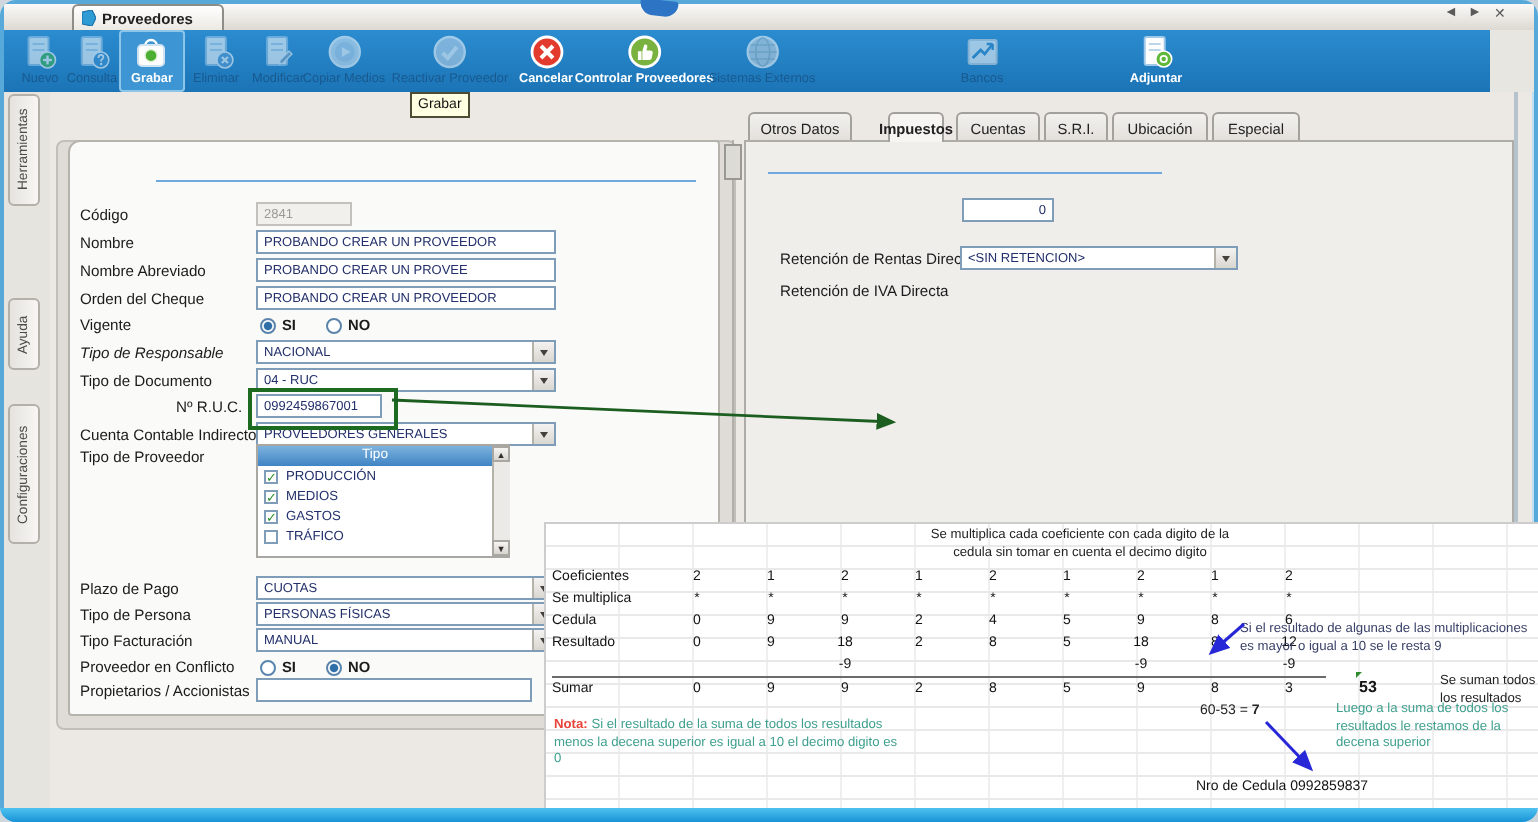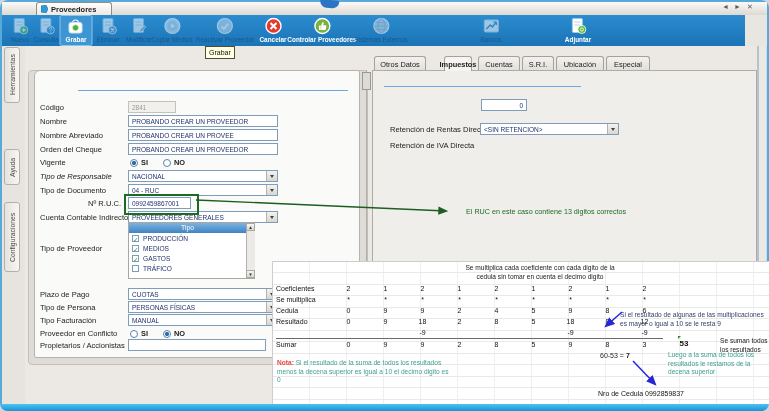--- a/index.html
+++ b/index.html
@@ -267,21 +267,21 @@
   <div class="inp" style="left:128px;top:197px;width:63px;">0992459867001</div>
 
   <div class="lbl" style="left:40px;top:213px;">Cuenta Contable Indirecto</div>
   <div class="inp dd" style="left:128px;top:211px;width:150px;">
     <span>PROVEEDORES GENERALES</span>
     <span class="dda">
         <i></i>
       </span>
   </div>
 
-  <div class="lbl" style="left:40px;top:224px;margin-top:20px;">Tipo de Proveedor</div>
+  <div class="lbl" style="left:40px;top:224px;">Tipo de Proveedor</div>
   <div class="abs" id="tp-grid"></div>
   <div class="abs" id="tp-hdr">Tipo</div>
   <div class="chk" style="left:132px;top:235px;">✓</div>
   <div class="chklbl" style="left:143px;top:235px;">PRODUCCIÓN</div>
   <div class="chk" style="left:132px;top:245px;">✓</div>
   <div class="chklbl" style="left:143px;top:245px;">MEDIOS</div>
   <div class="chk" style="left:132px;top:255px;">✓</div>
   <div class="chklbl" style="left:143px;top:255px;">GASTOS</div>
   <div class="chk" style="left:132px;top:265px;"></div>
   <div class="chklbl" style="left:143px;top:265px;">TRÁFICO</div>
@@ -351,21 +351,20 @@
   <div class="inp num" style="left:481px;top:99px;width:46px;">0</div>
 
   <div class="lbl" style="left:390px;top:125px;">Retención de Rentas Directa</div>
   <div class="inp dd" style="left:480px;top:123px;width:139px;">
     <span>&lt;SIN RETENCION&gt;</span>
     <span class="dda">
         <i></i>
       </span>
   </div>
 
-  <div class="abs" id="ruc-note">El RUC en este caso contiene 13 digitos correctos</div>
 
   <div class="abs" id="sheet"></div>
   <div class="abs" id="ws-note">
     <div>Se multiplica cada coeficiente con cada digito de la</div>
     <div>cedula sin tomar en cuenta el decimo digito</div>
   </div>
 
   <div class="abs" id="ws-table">
     <div class="l">Coeficientes</div>
     <div class="c">2</div>

